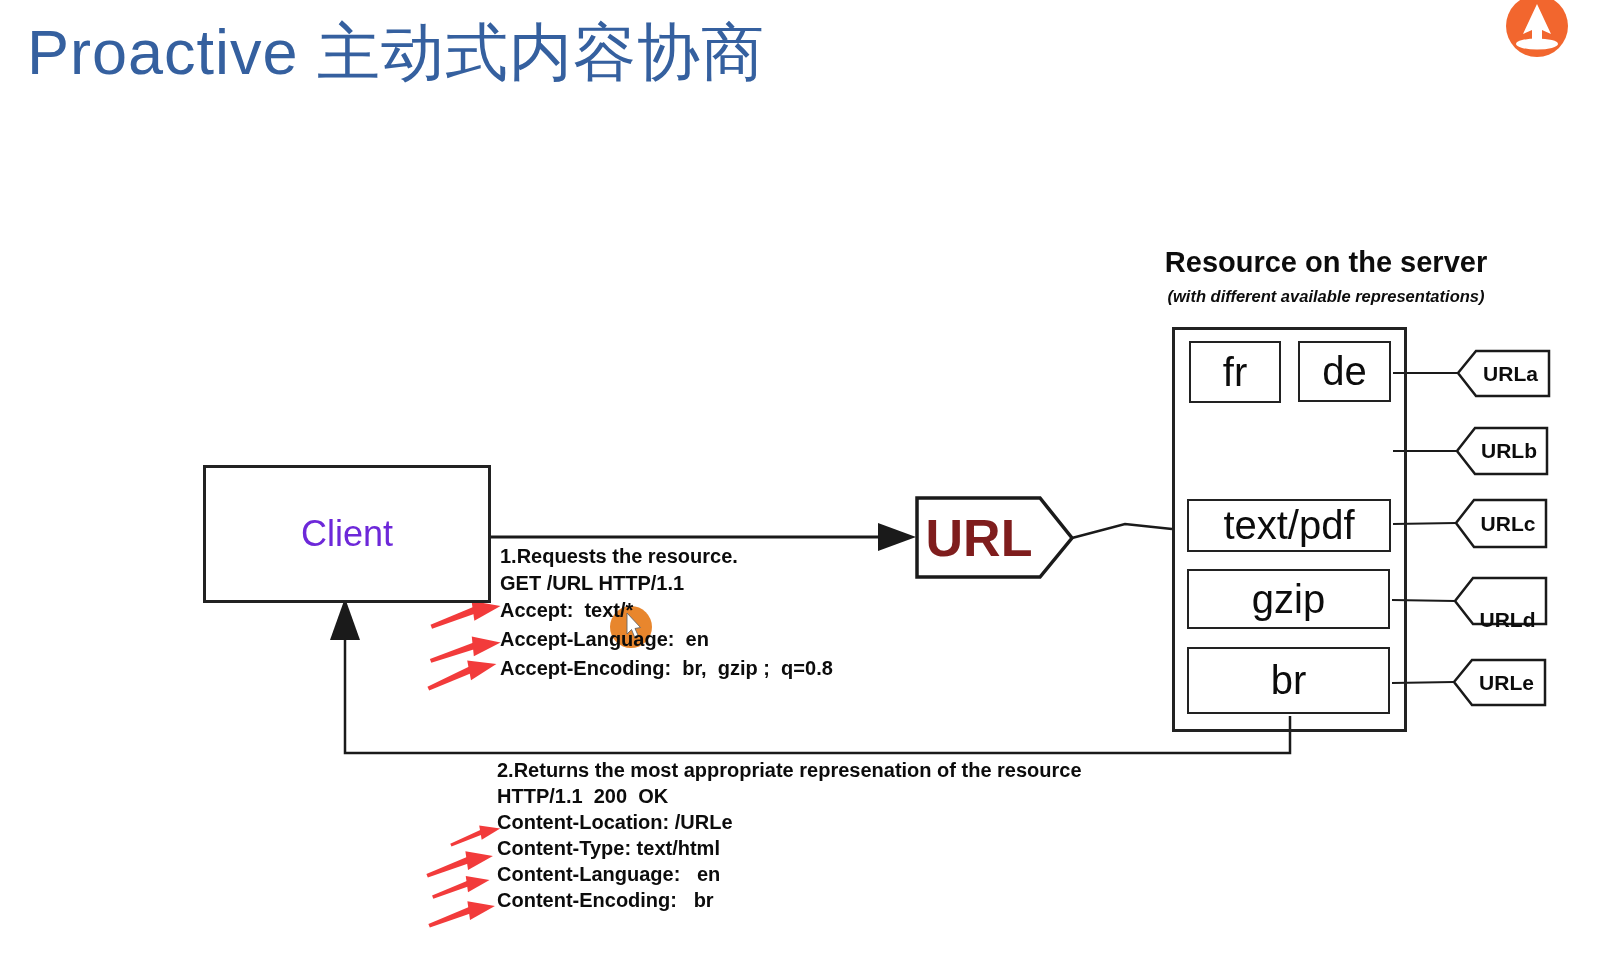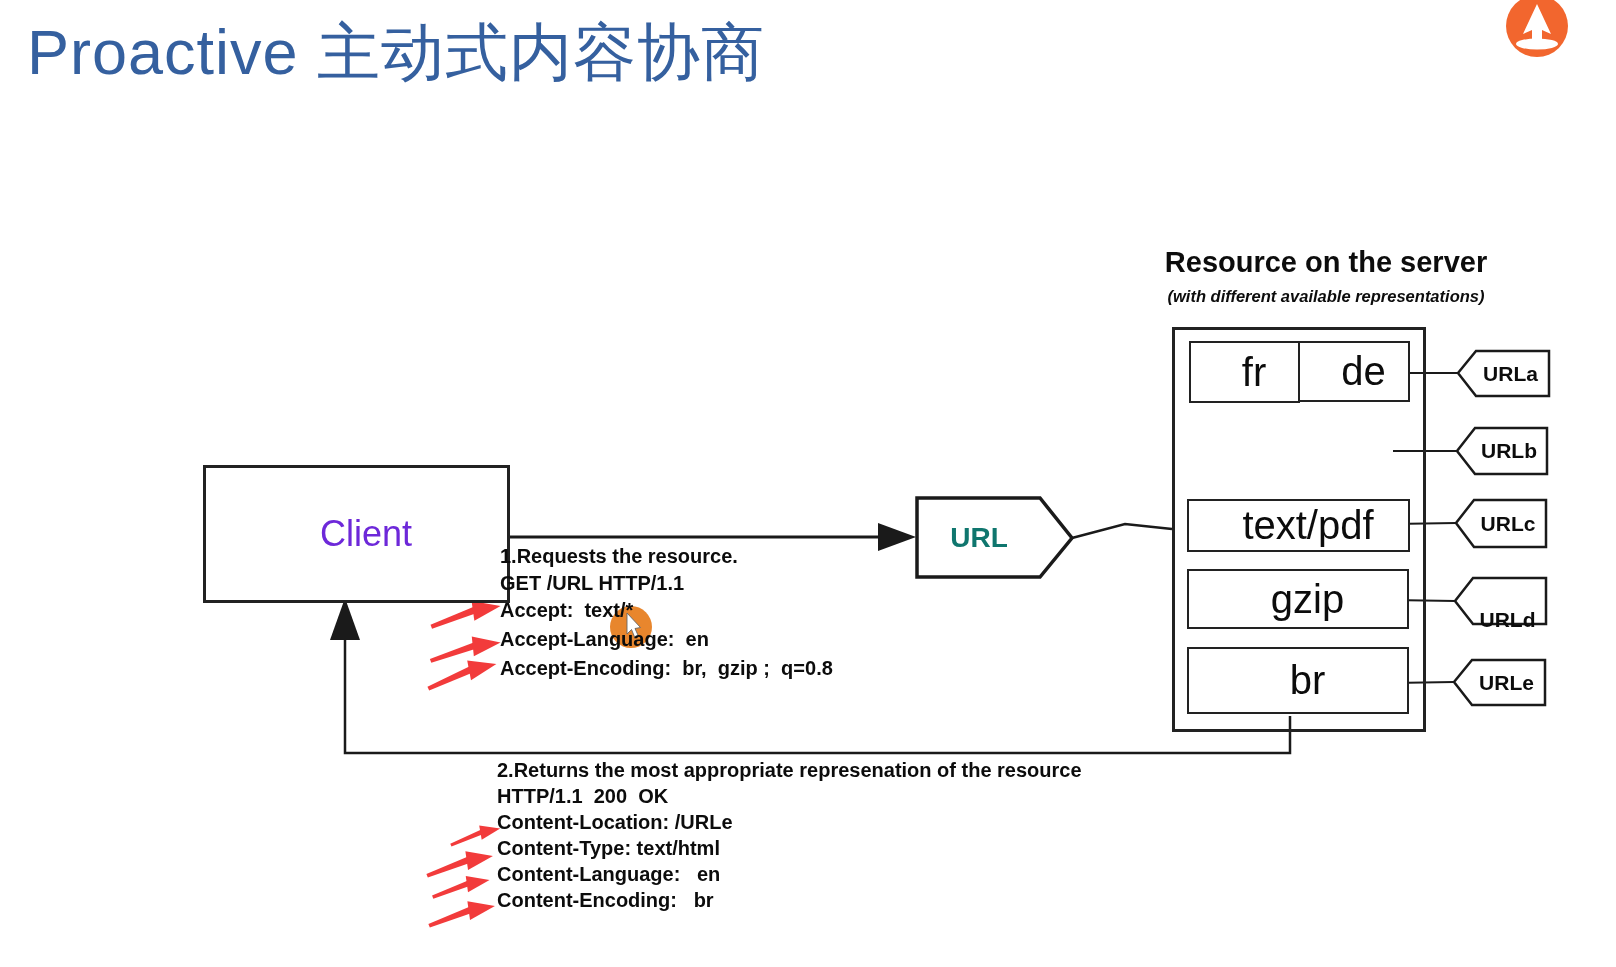--- a/index.html
+++ b/index.html
@@ -3,24 +3,24 @@
 <meta charset="utf-8">
 <style>
   html,body{margin:0;padding:0;background:#ffffff;}
   .stage{position:relative;width:1616px;height:967px;background:#ffffff;overflow:hidden;
          font-family:"Liberation Sans",sans-serif;color:#111;}
   .abs{position:absolute;}
   .slide-title{left:27px;top:10px;font-size:63px;font-weight:300;letter-spacing:1px;
                color:#35609f;white-space:pre;}
   svg.overlay{position:absolute;left:0;top:0;width:1616px;height:967px;}
   .box{position:absolute;border:3px solid #222;background:#fff;
-       display:flex;align-items:center;justify-content:center;padding-left:19px;}
+       display:flex;align-items:center;justify-content:center;}
   .rep-label{font-size:40px;font-weight:500;color:#0c0c0c;}
   .client-label{font-size:36px;font-weight:500;color:#6d28d9;}
-  .url-label{position:absolute;font-size:28px;font-weight:600;color:#0f766e;
+  .url-label{position:absolute;font-size:52px;font-weight:600;color:#7f1d1d;
              display:flex;align-items:center;justify-content:center;}
   .tag-label{position:absolute;font-size:21px;font-weight:700;color:#0c0c0c;
              display:flex;align-items:center;justify-content:center;}
   .server-heading{left:1120px;top:246px;width:412px;text-align:center;
                   font-size:29px;font-weight:700;color:#0c0c0c;}
   .server-subheading{left:1116px;top:287px;width:420px;text-align:center;
                      font-size:16.5px;font-weight:700;font-style:italic;color:#0c0c0c;}
   .msg-line{position:absolute;font-size:20px;font-weight:700;color:#0c0c0c;
             white-space:pre;line-height:24px;}
 </style>

